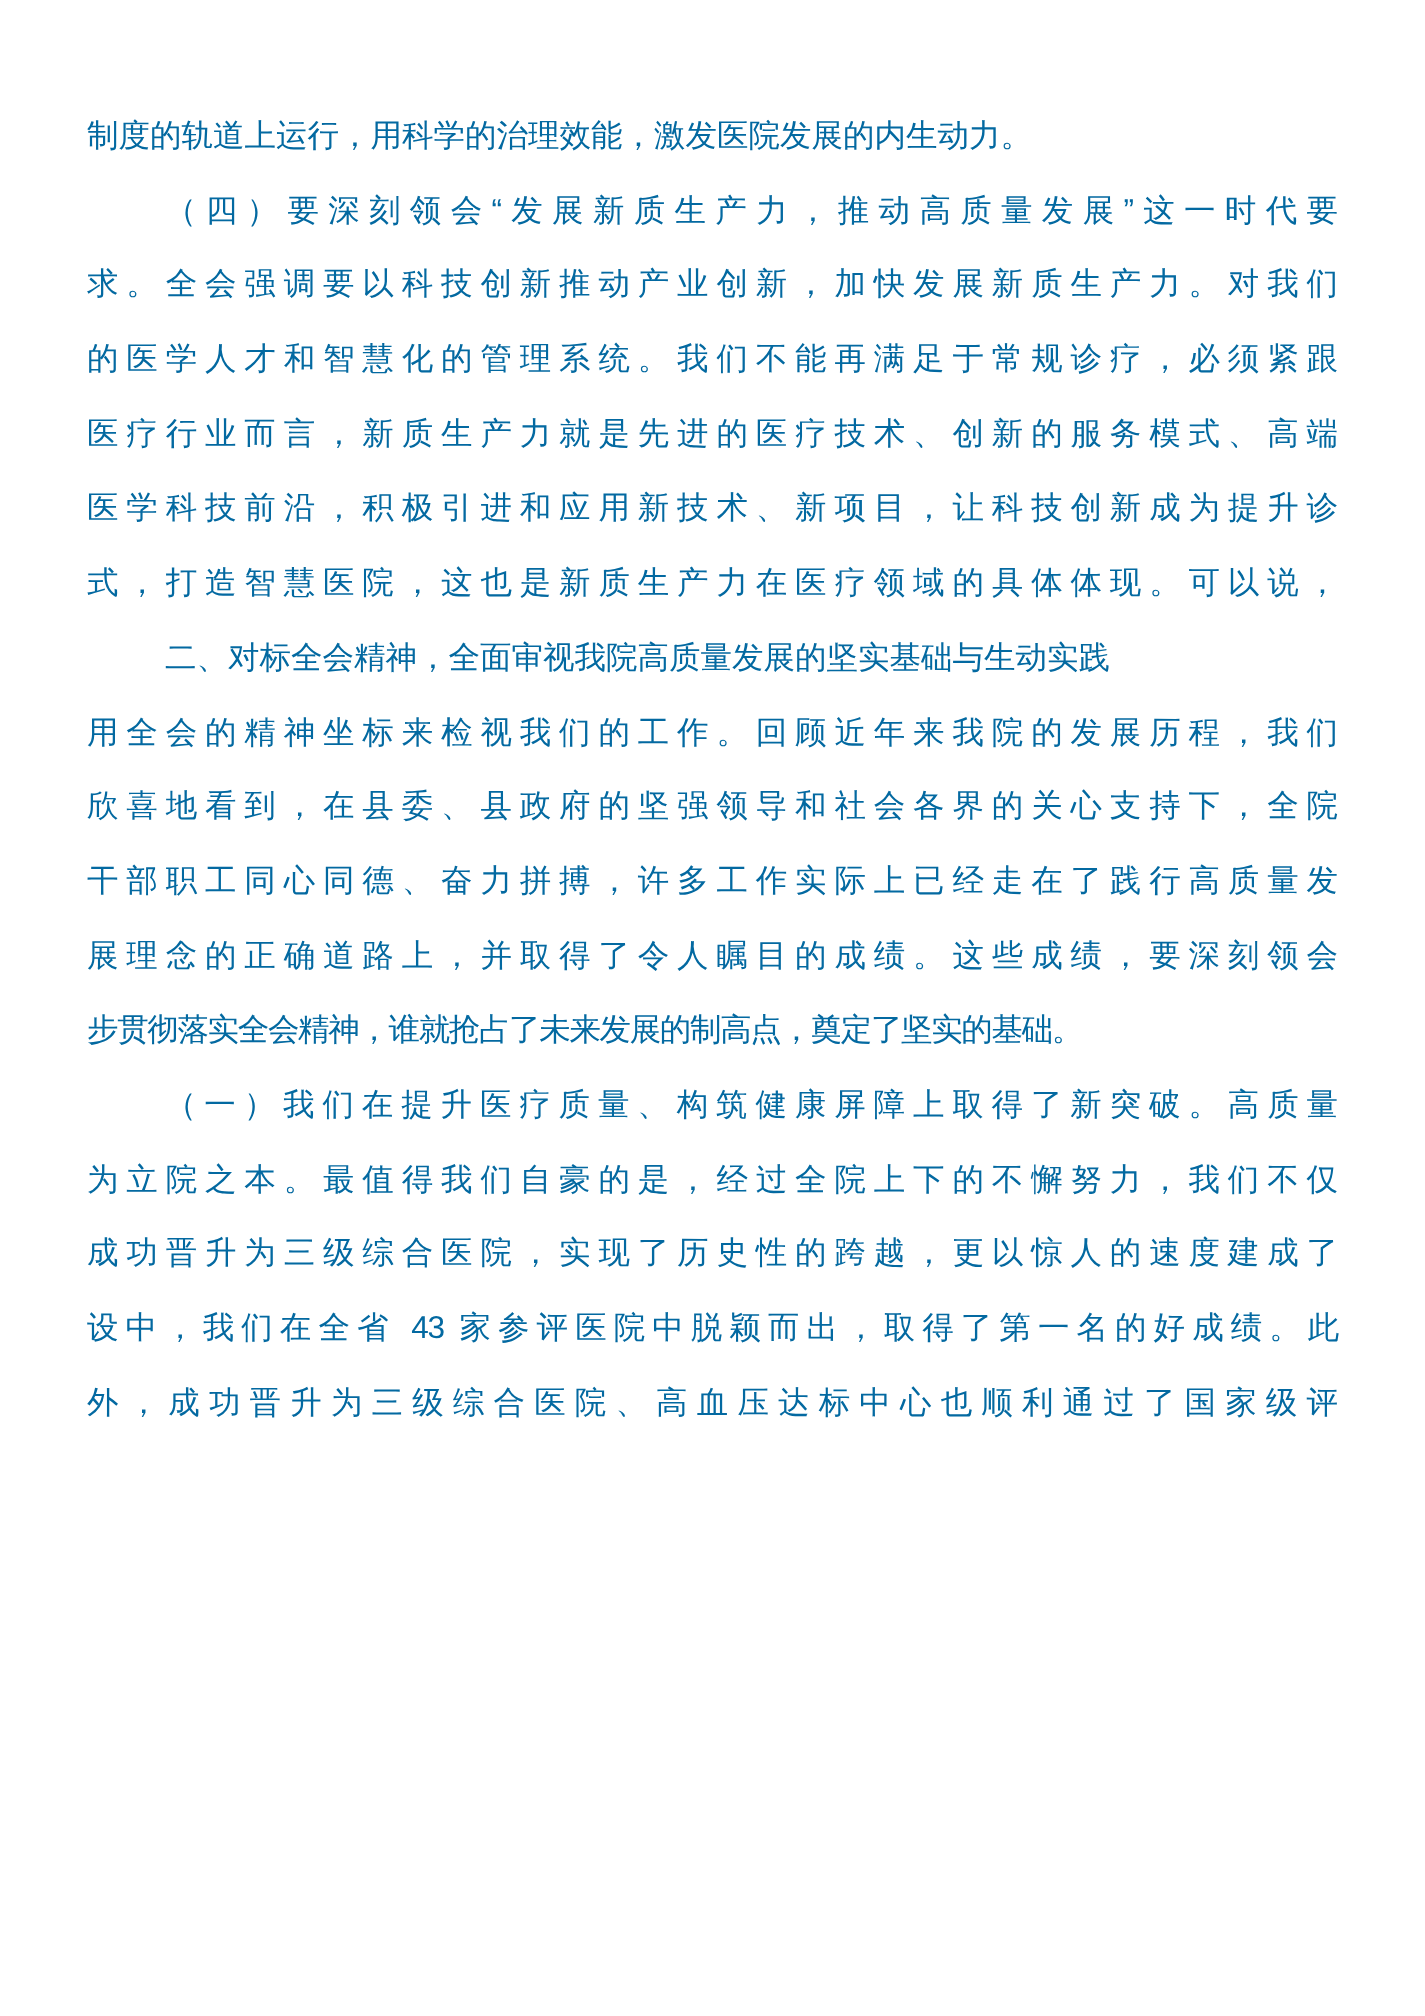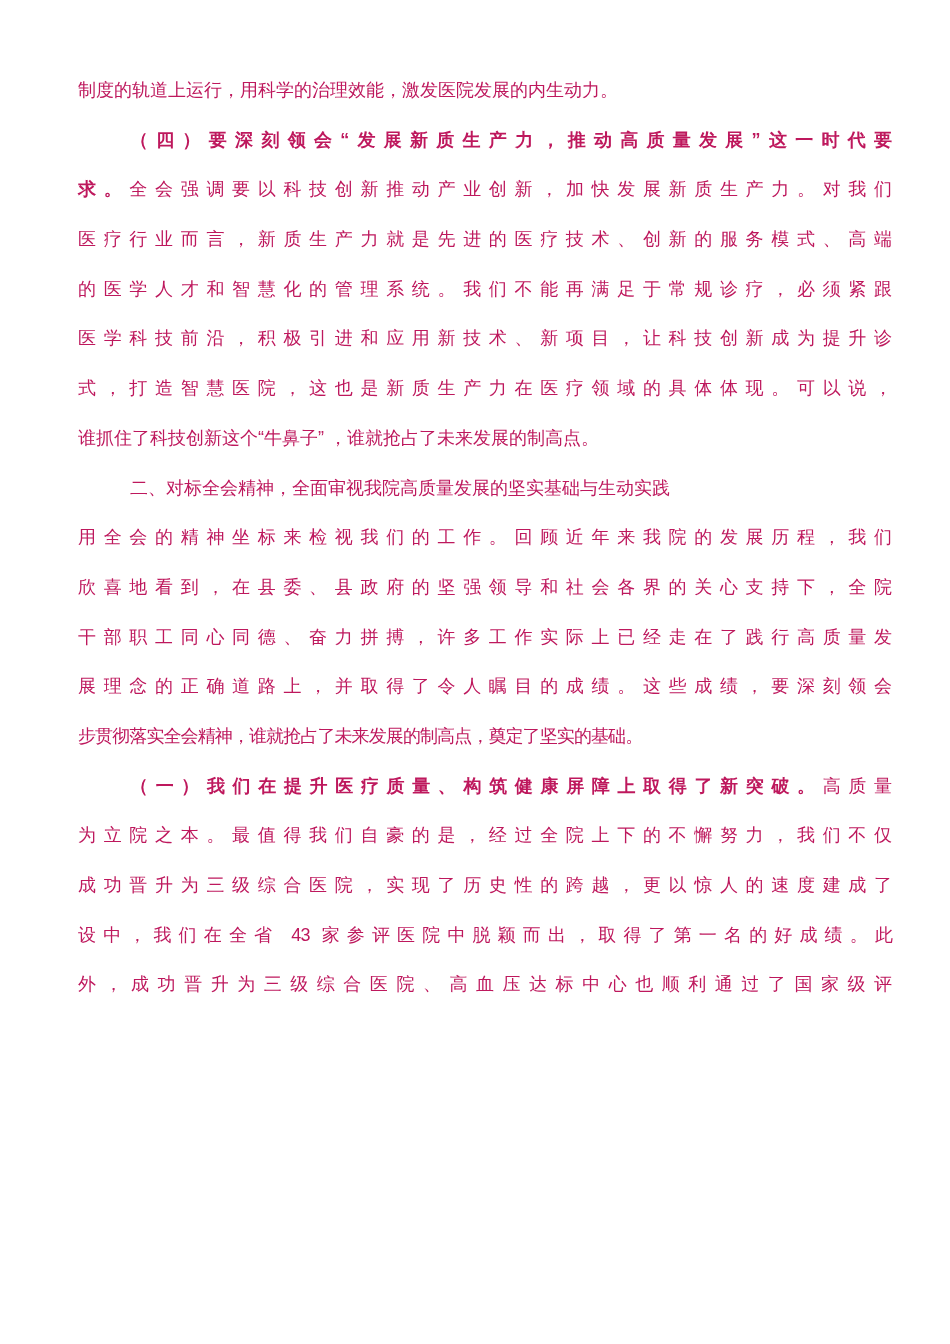--- a/index.html
+++ b/index.html
@@ -10,54 +10,52 @@
   }
   .page {
     box-sizing: border-box;
     width: 950px; height: 1344px;
     padding: 66px 58px 0 58px;
     background: #ffffff;
     color: #000000;
     overflow: hidden;
   }
   .line {
-    font-size: 18px;
+    font-size: 21px;
     line-height: 49.7px;
     height: 49.7px;
-    color: #be185d;
+    color: #0369a1;
     text-align: justify;
     text-align-last: justify;
     text-justify: inter-character;
-    margin-left: 20px;
   }
   .line.last {
     text-align-last: left;
   }
   .line.indent {
     text-indent: 52px;
   }
   .line.tight {
     letter-spacing: -0.9px;
   }
   .run-bold {
-    font-weight: 700;
+    font-weight: 400;
   }
 </style>
 </head>
 <body>
 
 <div class="page">
     <div class="line last"><span class="run-regular">制度的轨道上运行，用科学的治理效能，激发医院发展的内生动力。</span></div>
     <div class="line indent"><span class="run-bold">（四）要深刻领会“发展新质生产力，推动高质量发展”这一时代要</span></div>
     <div class="line"><span class="run-bold">求。</span><span class="run-regular">全会强调要以科技创新推动产业创新，加快发展新质生产力。对我们</span></div>
+    <div class="line"><span class="run-regular">的医学人才和智慧化的管理系统。我们不能再满足于常规诊疗，必须紧跟</span></div>
     <div class="line"><span class="run-regular">医疗行业而言，新质生产力就是先进的医疗技术、创新的服务模式、高端</span></div>
-    <div class="line"><span class="run-regular">的医学人才和智慧化的管理系统。我们不能再满足于常规诊疗，必须紧跟</span></div>
     <div class="line"><span class="run-regular">医学科技前沿，积极引进和应用新技术、新项目，让科技创新成为提升诊</span></div>
     <div class="line"><span class="run-regular">式，打造智慧医院，这也是新质生产力在医疗领域的具体体现。可以说，</span></div>
-    <div class="line last"><span class="run-regular">谁抓住了科技创新这个“牛鼻子” ，谁就抢占了未来发展的制高点。</span></div>
     <div class="line indent last"><span class="run-regular">二、对标全会精神，全面审视我院高质量发展的坚实基础与生动实践</span></div>
     <div class="line"><span class="run-regular">用全会的精神坐标来检视我们的工作。回顾近年来我院的发展历程，我们</span></div>
     <div class="line"><span class="run-regular">欣喜地看到，在县委、县政府的坚强领导和社会各界的关心支持下，全院</span></div>
     <div class="line"><span class="run-regular">干部职工同心同德、奋力拼搏，许多工作实际上已经走在了践行高质量发</span></div>
     <div class="line"><span class="run-regular">展理念的正确道路上，并取得了令人瞩目的成绩。这些成绩，要深刻领会</span></div>
     <div class="line last tight"><span class="run-regular">步贯彻落实全会精神，谁就抢占了未来发展的制高点，奠定了坚实的基础。</span></div>
     <div class="line indent"><span class="run-bold">（一）我们在提升医疗质量、构筑健康屏障上取得了新突破。</span><span class="run-regular">高质量</span></div>
     <div class="line"><span class="run-regular">为立院之本。最值得我们自豪的是，经过全院上下的不懈努力，我们不仅</span></div>
     <div class="line"><span class="run-regular">成功晋升为三级综合医院，实现了历史性的跨越，更以惊人的速度建成了</span></div>
     <div class="line tight"><span class="run-regular">设中，我们在全省 43 家参评医院中脱颖而出，取得了第一名的好成绩。此</span></div>

